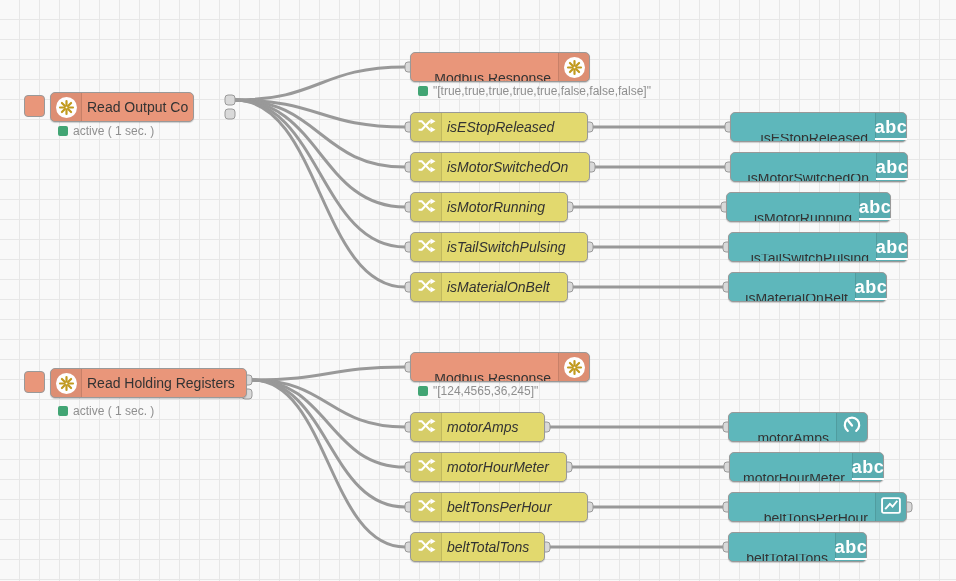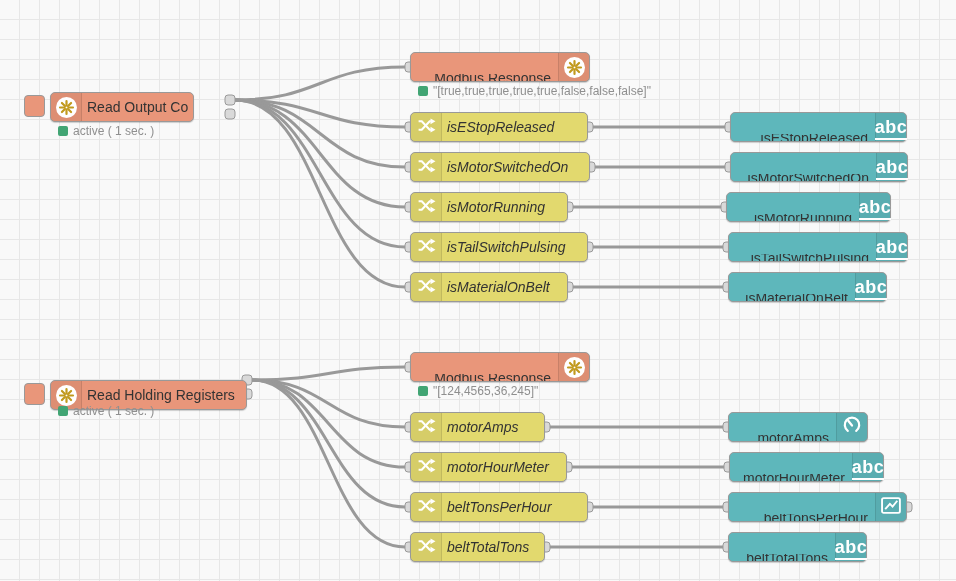--- a/index.html
+++ b/index.html
@@ -228,21 +228,21 @@
         <div><span class="abc">abc</span></div>
       </div>
       <span class="node-label align-right">isTailSwitchPulsing</span>
     </div>
     <div class="node" style="left: 728px; top: 272px; width: 159px; background: rgb(94, 183, 187);">
       <div class="icon-area right">
         <div><span class="abc">abc</span></div>
       </div>
       <span class="node-label align-right">isMaterialOnBelt</span>
     </div>
-    <div class="node" style="left: 50px; top: 380px; width: 197px; background: rgb(233, 150, 122);">
+    <div class="node" style="left: 50px; top: 368px; width: 197px; background: rgb(233, 150, 122);">
       <div class="inject-btn" style="background: rgb(233, 150, 122);"></div>
       <div class="icon-area left">
         <div class="icon-circle">
           <svg width="17" height="17" viewBox="0 0 20 20">
             <line x1="12.6" y1="10" x2="17.6" y2="10" stroke="#C19A1E" stroke-width="2.6" stroke-linecap="round"></line>
             <line x1="11.838477631085023" y1="11.838477631085023" x2="15.374011537017761" y2="15.374011537017761" stroke="#C19A1E" stroke-width="2.6" stroke-linecap="round"></line>
             <line x1="10" y1="12.6" x2="10" y2="17.6" stroke="#C19A1E" stroke-width="2.6" stroke-linecap="round"></line>
             <line x1="8.161522368914977" y1="11.838477631085023" x2="4.62598846298224" y2="15.374011537017761" stroke="#C19A1E" stroke-width="2.6" stroke-linecap="round"></line>
             <line x1="7.4" y1="10" x2="2.4000000000000004" y2="10.000000000000002" stroke="#C19A1E" stroke-width="2.6" stroke-linecap="round"></line>
             <line x1="8.161522368914977" y1="8.161522368914977" x2="4.625988462982238" y2="4.62598846298224" stroke="#C19A1E" stroke-width="2.6" stroke-linecap="round"></line>

